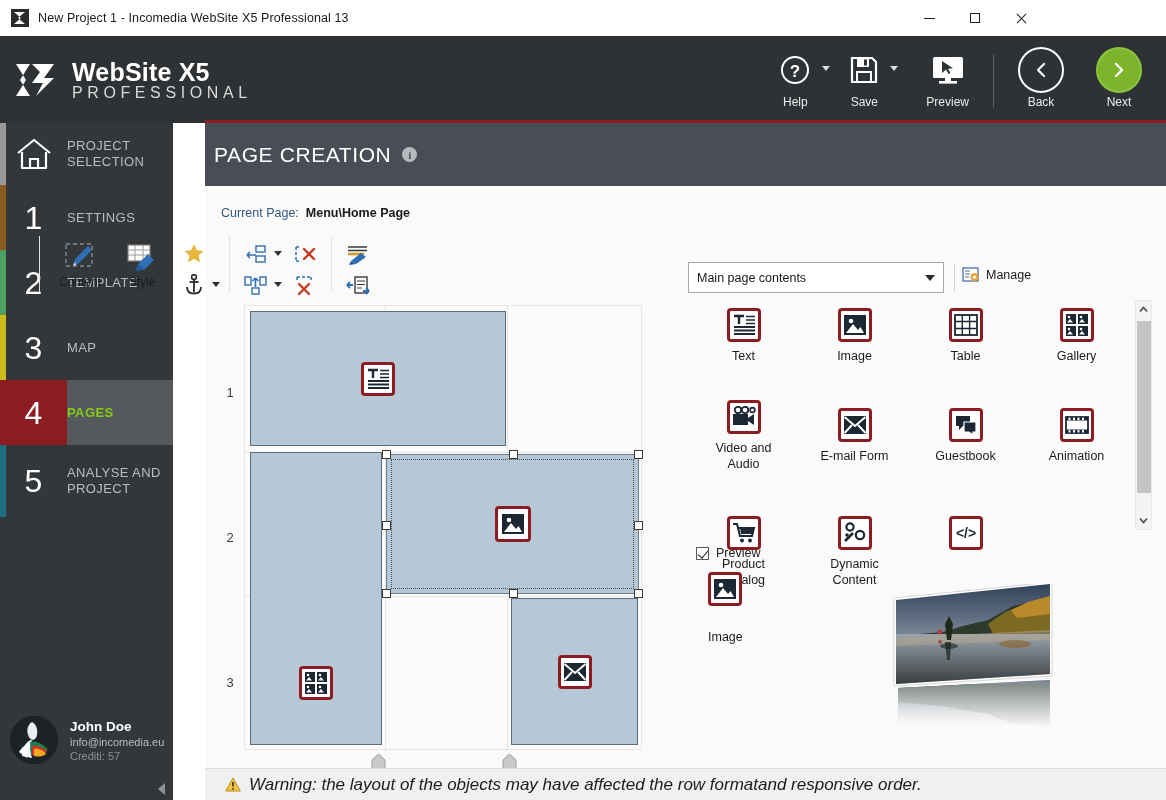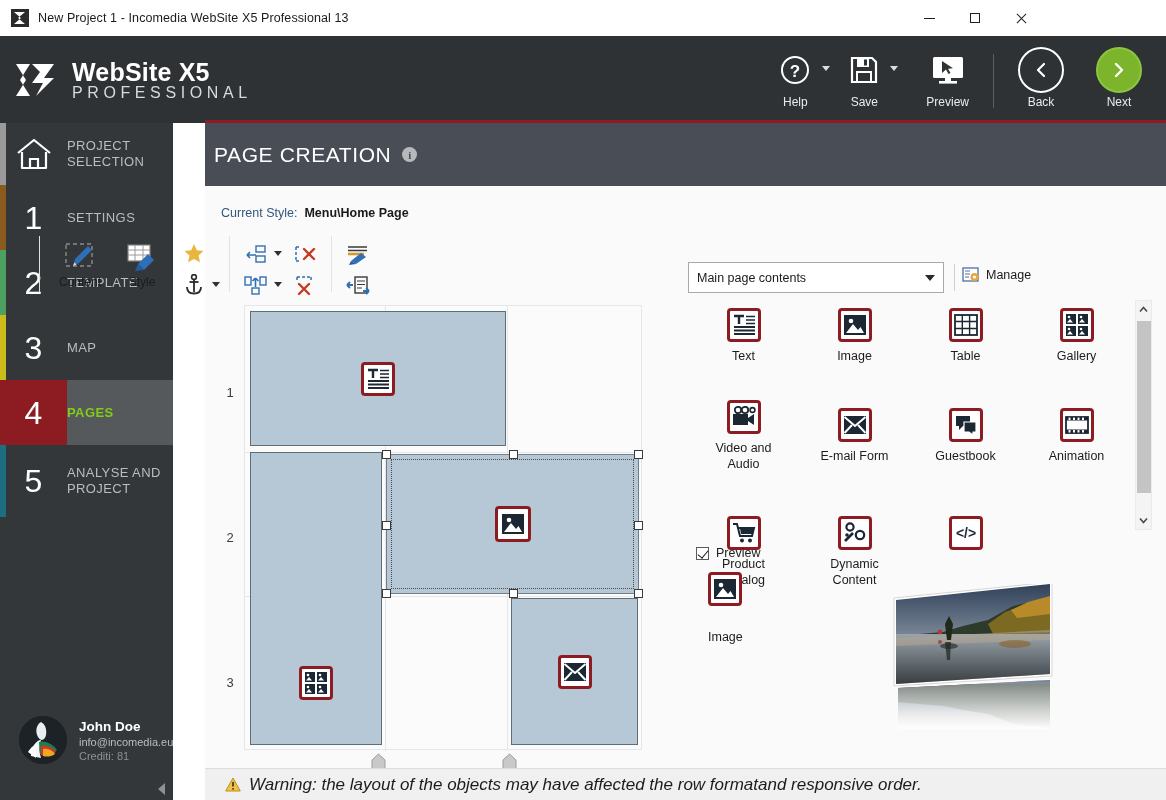--- a/index.html
+++ b/index.html
@@ -91,21 +91,21 @@
   .side-item .txt { font-size: 13px; letter-spacing: .4px; line-height: 16px; color: #b9bdbf; }
   .side-item.home { height: 62px; }
   .side-item.active { background: #55595c; }
   .side-item.active .accent { width: 67px; background: #8d1c22; }
   .side-item.active .num { position: relative; z-index: 2; }
   .side-item.active .txt { color: #84cc16; font-weight: bold; }
   .side-item.tall { height: 72px; }
 
   #profile {
     position: absolute; left: 0; bottom: 25px; width: 205px; height: 70px;
-    display: flex; align-items: center; padding-left: 10px; margin-left: 9px;
+    display: flex; align-items: center; padding-left: 10px;
   }
   #avatar {
     width: 48px; height: 48px; border-radius: 50%; overflow: hidden; background: #1c2023;
     position: relative; flex: none;
   }
   #pinfo { margin-left: 12px; }
   #pinfo .pname { color: #ffffff; font-size: 13.5px; font-weight: bold; }
   #pinfo .pmail { color: #b9bdbf; font-size: 11px; margin-top: 2px; }
   #pinfo .pcred { color: #8d9194; font-size: 11px; margin-top: 2px; }
   #collapse-arrow {
@@ -405,35 +405,35 @@
         <path d="M12 40 C12 30 18 24 22 24 C20 30 20 36 22 42 Z" fill="#f2f6f8"></path>
         <path d="M20 26 C26 24 34 28 38 34 C33 38 26 40 21 38 Z" fill="#1b7f4e"></path>
         <path d="M22 30 C28 29 34 32 37 36 C32 40 26 41 22 39 Z" fill="#d8322c"></path>
         <path d="M24 33 C29 32 34 35 36 38 C32 41 27 41 24 40 Z" fill="#f0a81e"></path>
         <path d="M9 36 C12 31 16 28 19 28 C17 33 16 38 17 42 Z" fill="#ffffff"></path>
       </svg>
     </div>
     <div id="pinfo">
       <div class="pname">John Doe</div>
       <div class="pmail">info@incomedia.eu</div>
-      <div class="pcred">Crediti: 81</div>
+      <div class="pcred">Crediti: 57</div>
     </div>
   </div>
   <div id="collapse-arrow"></div>
 </div>
 
 <div id="pagehead">
   <div class="ptitle">PAGE CREATION</div>
   <div class="infoic">i</div>
 </div>
 
 <div id="content">
 
   <div id="curpage">
-    <span class="lab">Current Style:</span><span class="val">Menu\Home Page</span>
+    <span class="lab">Current Page:</span><span class="val">Menu\Home Page</span>
   </div>
 
 </div>
 
 <div id="toolbar">
   <div class="tbsep"></div>
 
   <div class="tbbtn">
     <div class="ic">
       <svg width="32" height="30" viewBox="0 0 32 30">

